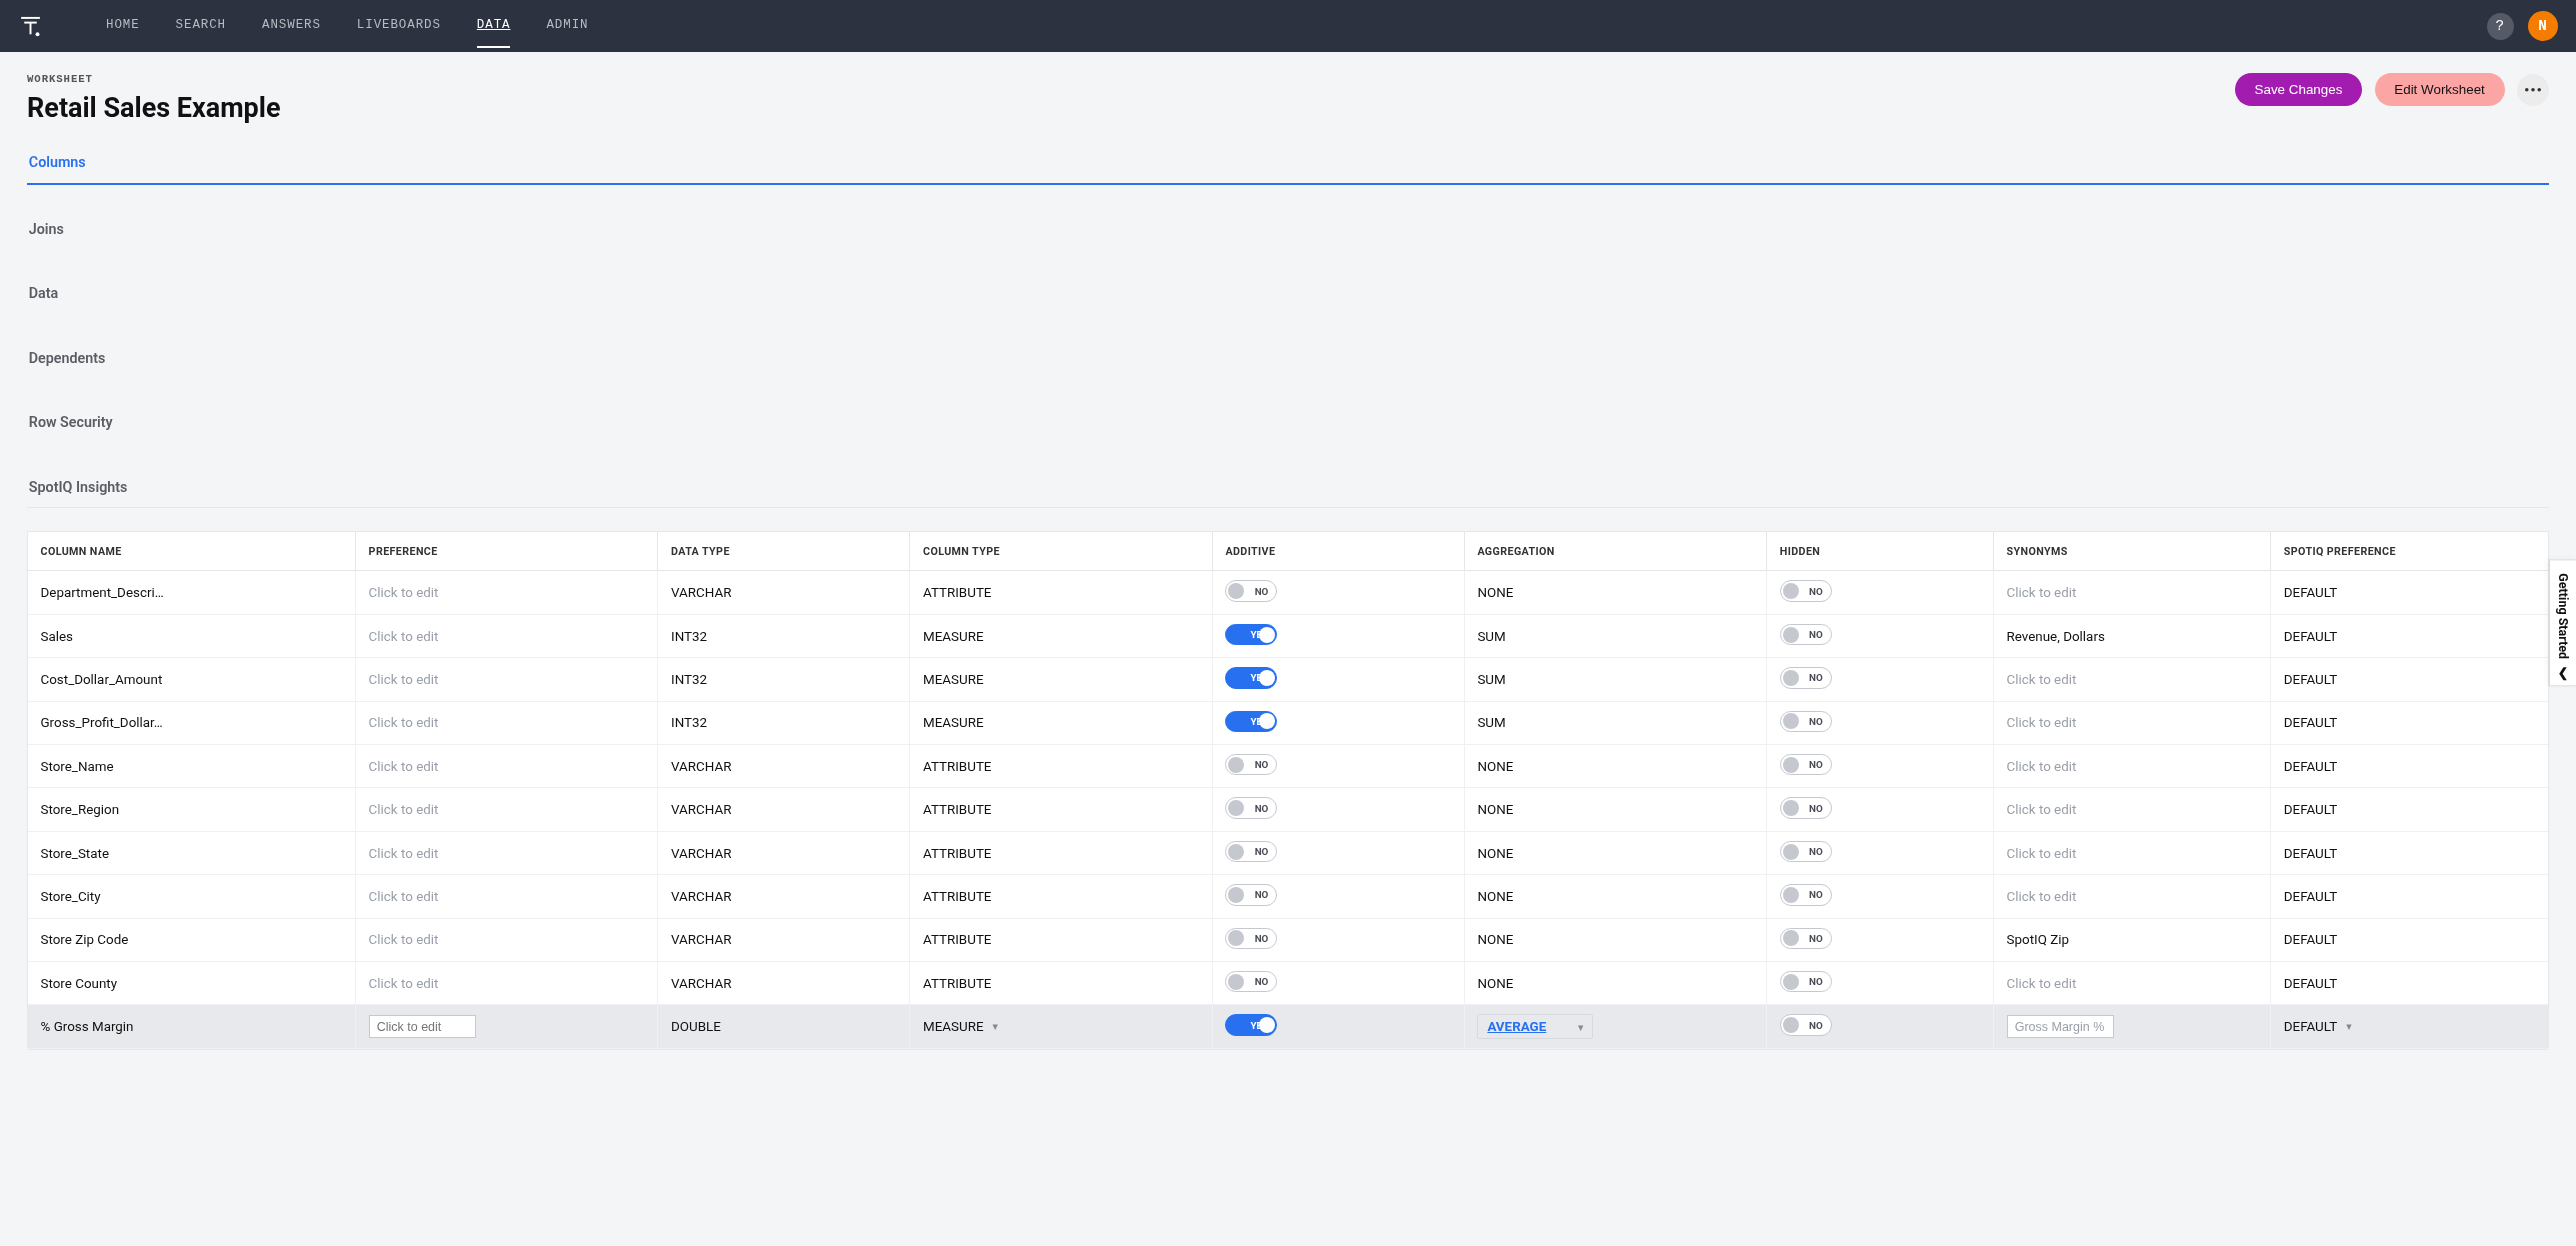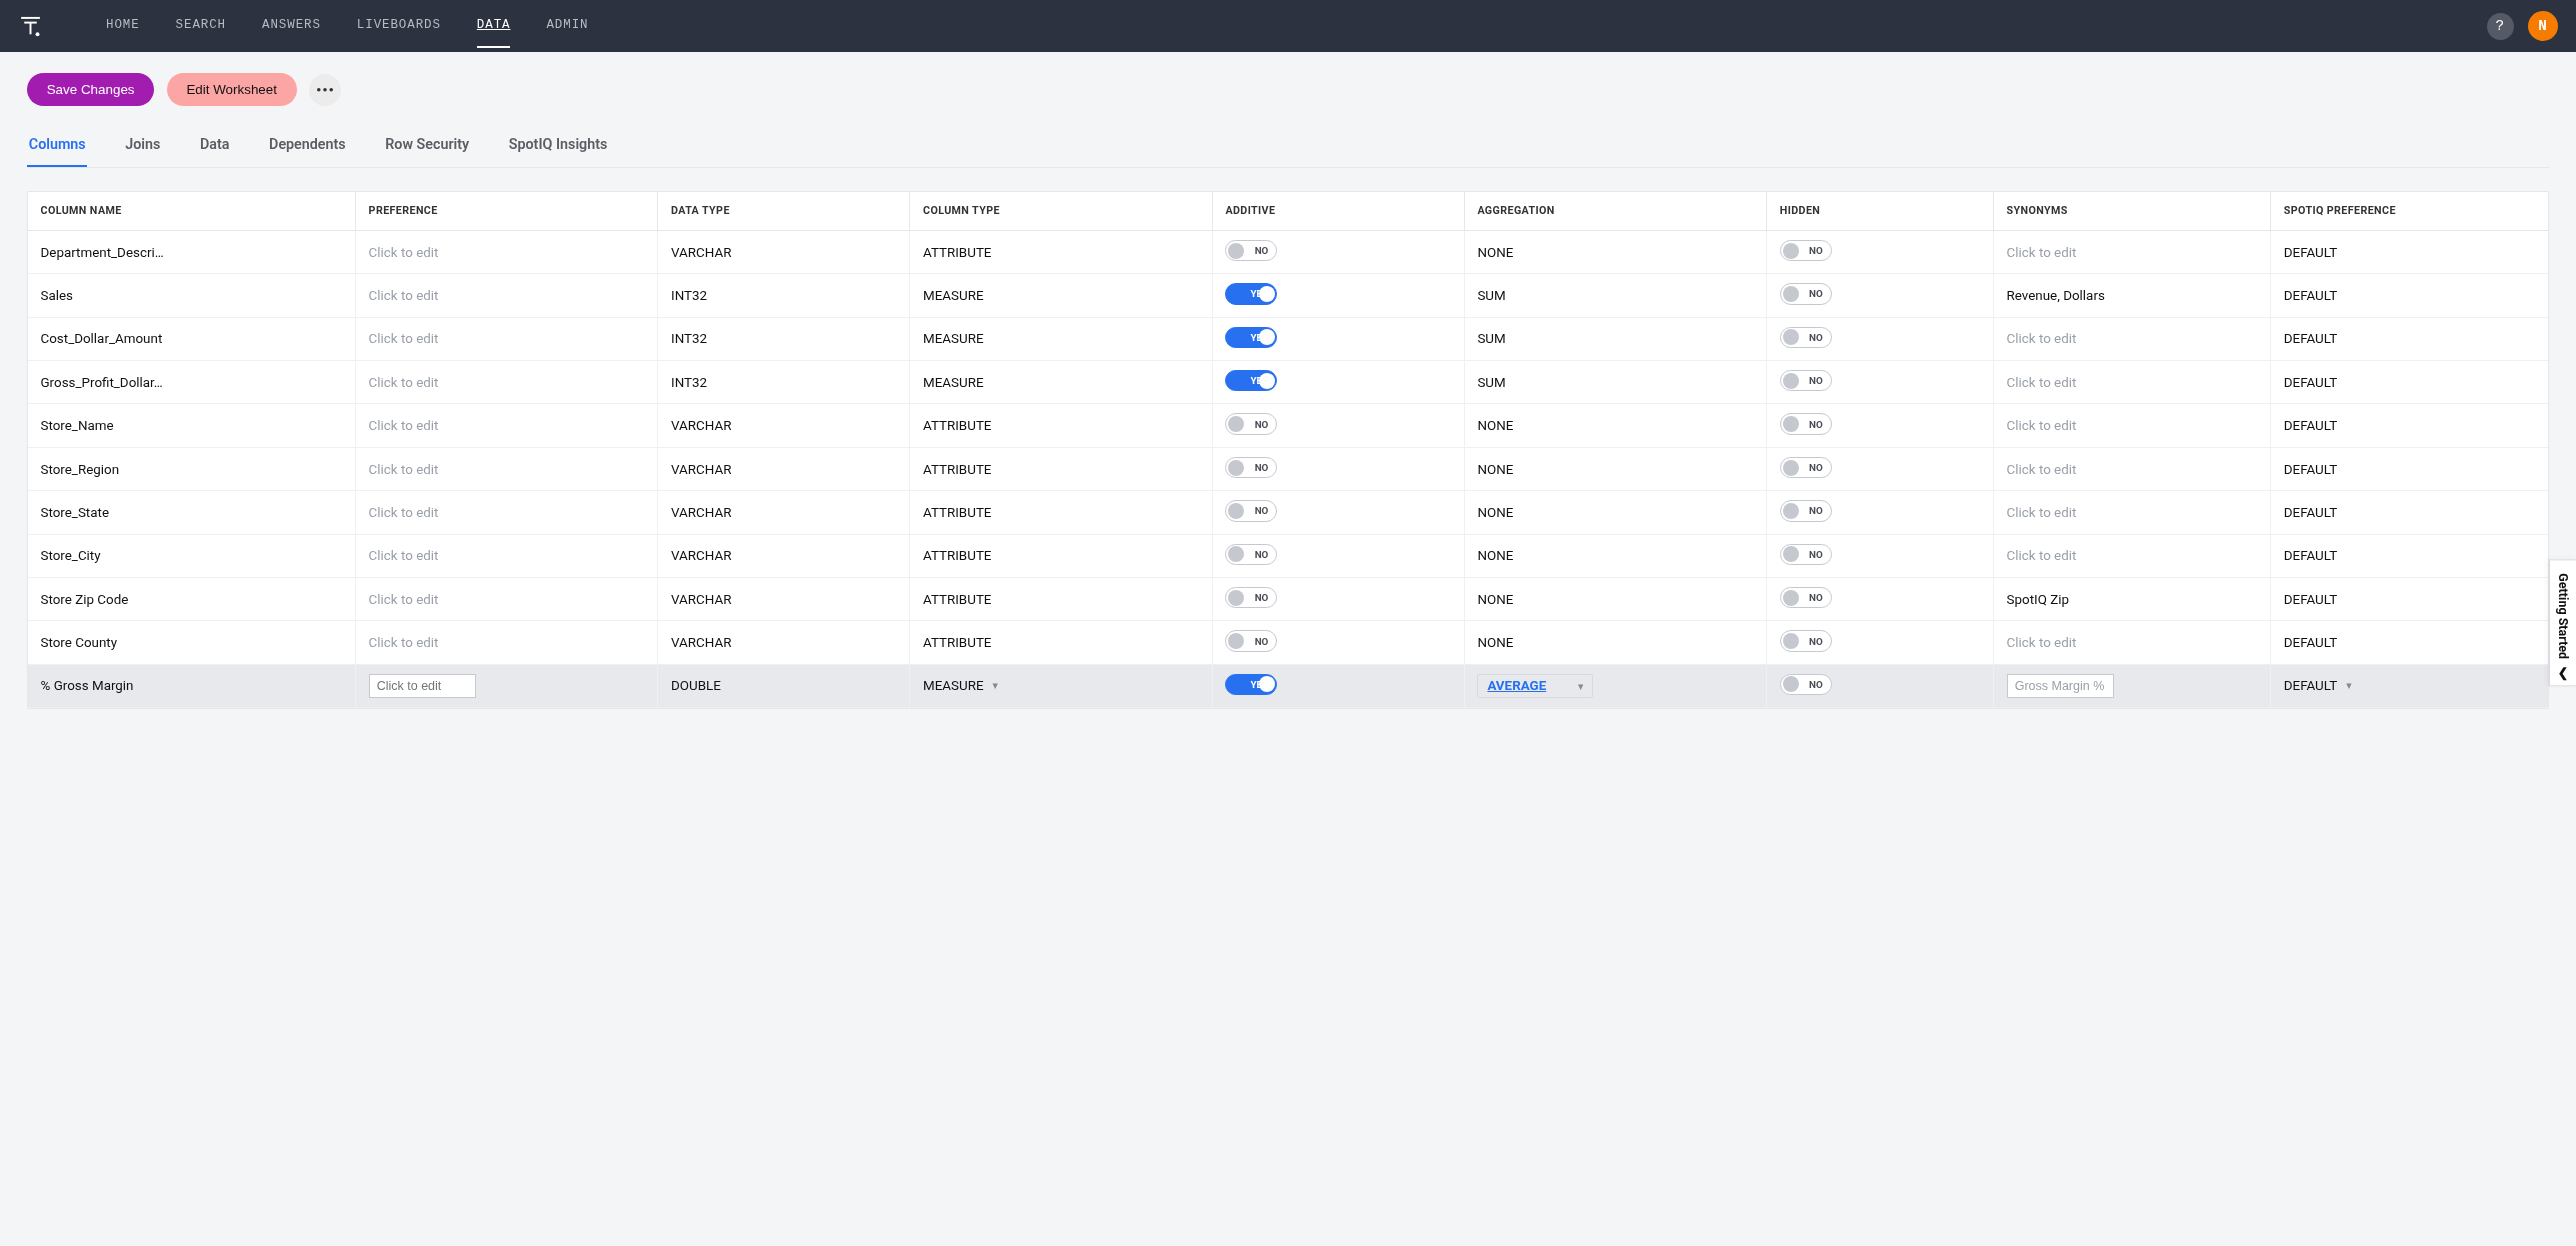--- a/index.html
+++ b/index.html
@@ -15,21 +15,21 @@
   .avatar { width:30px; height:30px; border-radius:50%; background:#f57c00; color:#fff; display:flex; align-items:center; justify-content:center; font-weight:600; font-size:14.3px; cursor:pointer;}
   .page { padding:21.4px 27px 0 27px;}
   .pagehead { display:flex; align-items:flex-start; justify-content:space-between;}
   .crumb { font-size:10.7px; letter-spacing:0.9px; color:#555; font-family:"Courier New",monospace; font-weight:600;}
   .title { font-size:27px; font-weight:700; margin-top:7.1px;}
   .head-actions { display:flex; gap:12.5px; align-items:center;}
   .btn { border:none; border-radius:18px; padding:9px 19.7px; font-size:13.4px; cursor:pointer;}
   .btn-primary { background:#a21caf; color:#fff;}
   .btn-secondary { background:#fca5a5; color:#111;}
   .icon-btn { width:32px; height:32px; border-radius:50%; background:#ececec; display:flex; align-items:center; justify-content:center; cursor:pointer;}
-  .tabs { display:flex; gap:36px; margin-top:30px; border-bottom:0.9px solid #e5e6ea;}
+  .tabs { display:flex; gap:36px; margin-top:30px; border-bottom:0.9px solid #e5e6ea;flex-direction:column;}
   .tab { padding:0 1.8px 12.5px 1.8px; font-size:14.3px; font-weight:600; color:#5a5d63; cursor:pointer;}
   .tab.active { color:#2770ef; border-bottom:2.7px solid #2770ef;}
   .grid-wrap { margin-top:23px; border:0.9px solid #e5e6ea; border-radius:1.8px; background:#fff; overflow:hidden;}
   table { width:100%; border-collapse:collapse; table-layout:fixed;}
   thead th { text-align:left; font-size:10.7px; letter-spacing:0.4px; font-weight:700; color:#333; padding:12.5px 12.5px; border-bottom:0.9px solid #e5e6ea; border-right:0.9px solid #e5e6ea; white-space:nowrap; overflow:hidden; text-overflow:ellipsis;}
   thead th:last-child { border-right:none;}
   tbody td { font-size:13.4px; padding:9px 12.5px; border-bottom:0.9px solid #eef0f3; border-right:0.9px solid #eef0f3; white-space:nowrap; overflow:hidden; text-overflow:ellipsis;}
   tbody td:last-child { border-right:none;}
   tbody tr.selected { background:#e8e9ec;}
   .placeholder { color:#9aa0a9;}
@@ -72,20 +72,24 @@
       <div class="navitem">ADMIN</div>
     </div>
   <div class="topnav-right">
     <div class="help-btn">?</div>
     <div class="avatar">N</div>
   </div>
 </div>
 
 <div class="page">
   <div class="pagehead">
+    <div>
+      <div class="crumb">WORKSHEET</div>
+      <div class="title">Retail Sales Example</div>
+    </div>
     <div class="head-actions">
       <button class="btn btn-primary">Save Changes</button>
       <button class="btn btn-secondary">Edit Worksheet</button>
       <div class="icon-btn">
         <svg width="16" height="3.6" viewBox="0 0 18 4">
             <circle cx="2" cy="2" r="2" fill="#333"></circle>
             <circle cx="9" cy="2" r="2" fill="#333"></circle>
             <circle cx="16" cy="2" r="2" fill="#333"></circle>
           </svg>
       </div>

